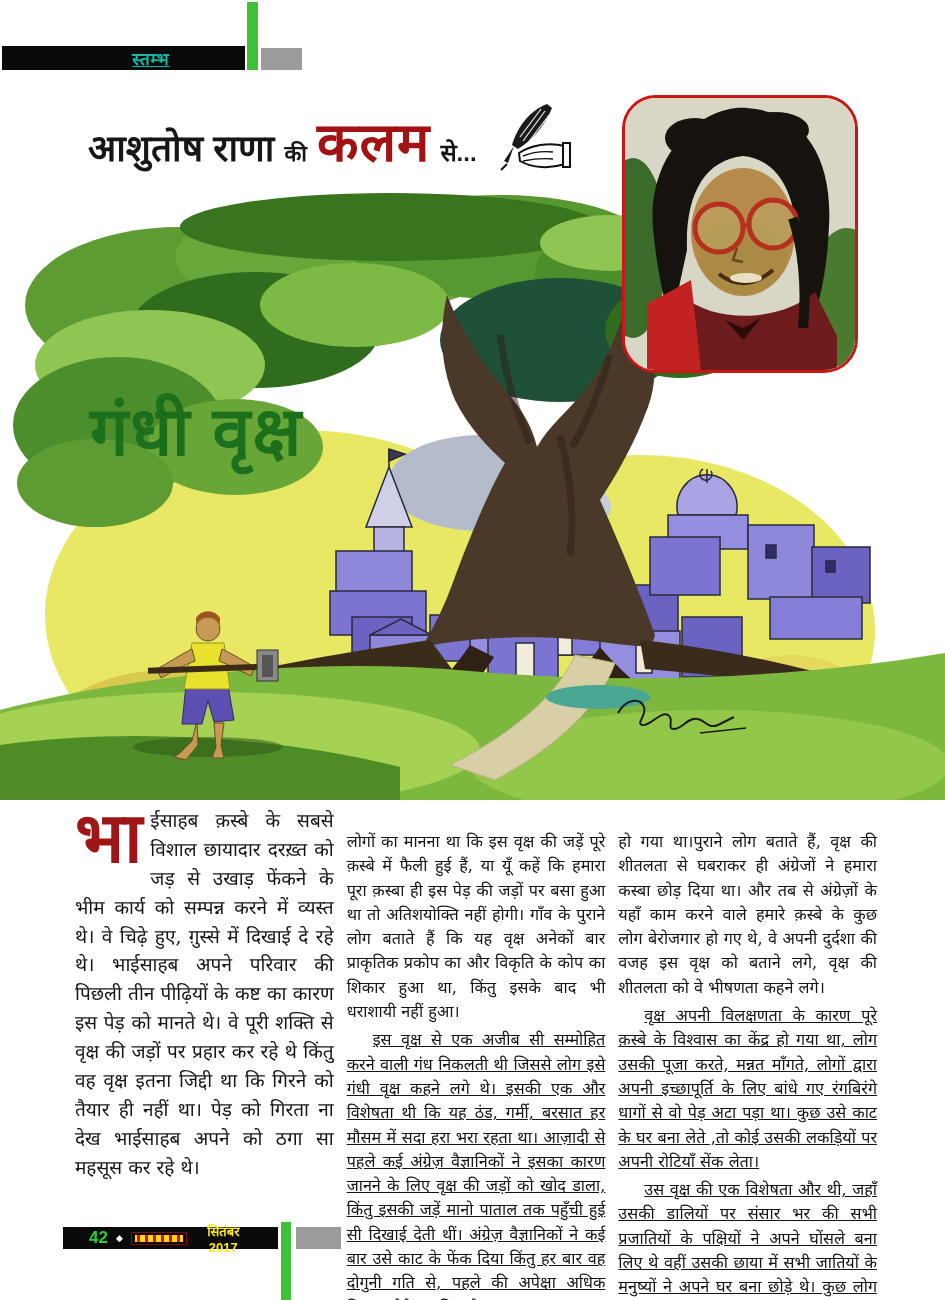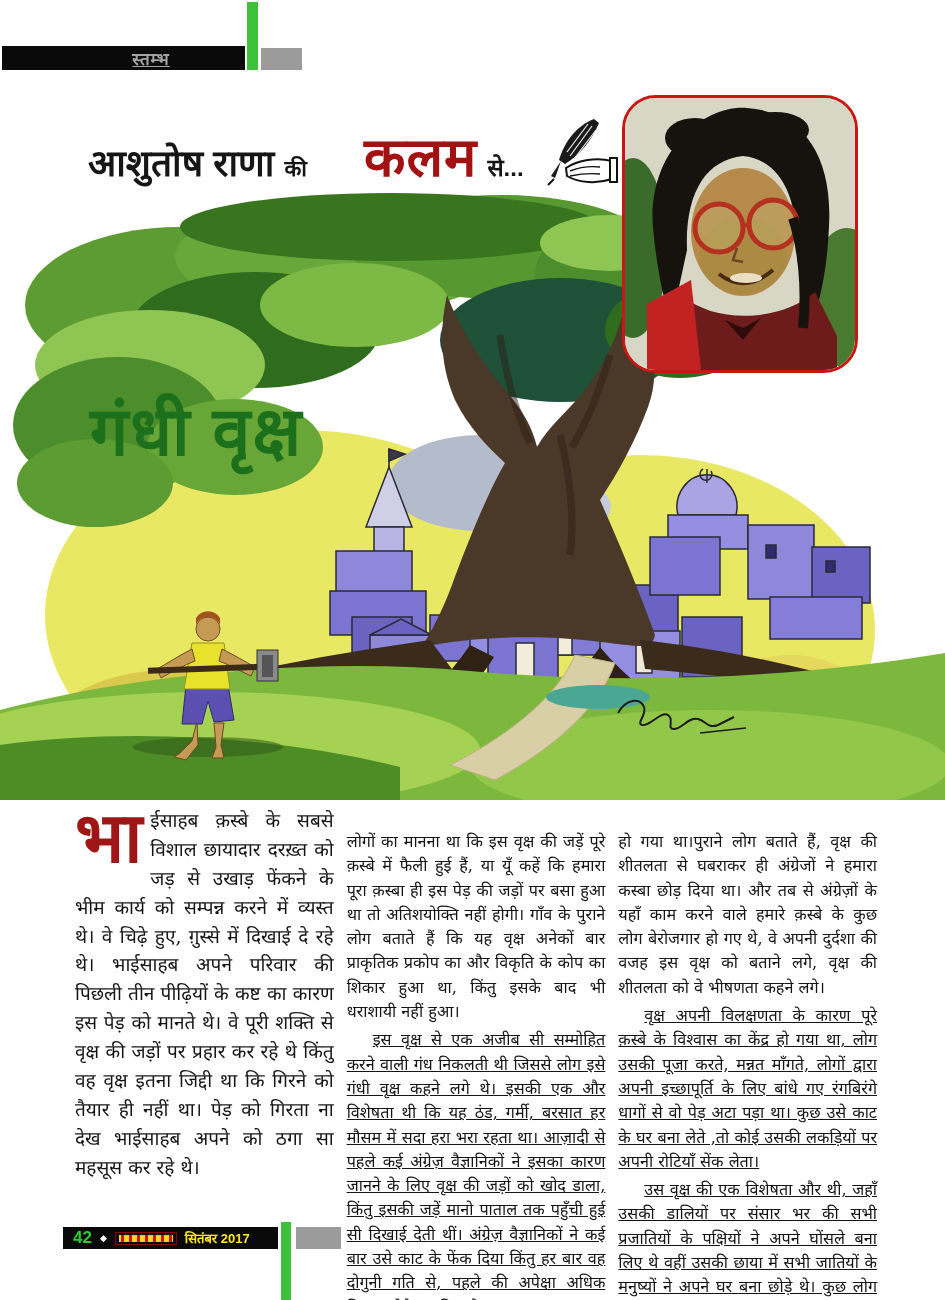--- a/index.html
+++ b/index.html
@@ -2,29 +2,29 @@
 <html><head>
 <meta charset="utf-8">
 <style>
   html,body{margin:0;padding:0;background:#e8e8e8;}
   .page{position:relative;width:945px;height:1300px;background:#ffffff;overflow:hidden;
         font-family:"Liberation Sans",sans-serif;margin:0 auto;}
 
   
   .top-black-bar{position:absolute;left:2px;top:46px;width:243px;height:24px;background:#0a0a0a;
                  display:flex;align-items:center;justify-content:center;}
-  .top-black-bar span{color:#a3a3a3;font-size:17px;font-weight:bold;letter-spacing:1px;padding-left:55px;text-decoration:underline;}
+  .top-black-bar span{color:#14b8a6;font-size:17px;font-weight:bold;letter-spacing:1px;padding-left:55px;text-decoration:underline;}
   .top-green-bar{position:absolute;left:247px;top:2px;width:11px;height:68px;background:#3dc139;}
   .top-gray-box{position:absolute;left:261px;top:48px;width:41px;height:22px;background:#9b9b9b;}
 
   
-  .header{position:absolute;left:88px;top:102px;display:flex;align-items:baseline;gap:10px;white-space:nowrap;}
+  .header{position:absolute;left:88px;top:87px;display:flex;align-items:baseline;gap:10px;white-space:nowrap;}
   .h-author{font-size:37px;font-weight:bold;color:#161616;}
   .h-ki{font-size:22px;font-weight:bold;color:#161616;}
-  .h-kalam{font-size:54px;font-weight:bold;color:#a31212;letter-spacing:1px;margin-left:47px;}
+  .h-kalam{font-size:54px;font-weight:bold;color:#a31212;letter-spacing:1px;}
   .h-se{font-size:24px;font-weight:bold;color:#161616;}
   .quill{position:relative;top:14px;display:inline-block;width:92px;height:74px;}
 
   
   .photo{position:absolute;left:622px;top:95px;width:230px;height:272px;border:3px solid #cc1616;
          border-radius:34px;overflow:hidden;background:#d6d6c8;z-index:6;}
   .photo svg{display:block;width:100%;height:100%;}
 
   
   .illus{position:absolute;left:0;top:185px;width:945px;height:615px;z-index:1;}
@@ -38,21 +38,21 @@
   .col{width:259px;text-align:justify;}
   .col p{margin:0 0 4px 0;}
   .col-1{font-size:19px;line-height:1.52;}
   .col-2,.col-3{font-size:16.2px;line-height:1.5;padding-top:24px;}
   .col p.indent{text-indent:26px;text-decoration:underline;}
   .dropcap{float:left;color:#9e1616;font-size:70px;line-height:56px;font-weight:bold;
            padding:4px 8px 0 0;font-family:"Liberation Sans",sans-serif;}
 
   
   .footer-bar{position:absolute;left:63px;top:1227px;width:215px;height:22px;background:#0a0a0a;
-              display:flex;align-items:center;gap:8px;padding:0 10px;box-sizing:border-box;}
+              display:flex;align-items:center;gap:8px;padding:0 26px;box-sizing:border-box;}
   .pg{color:#2fcd2f;font-size:17px;font-weight:bold;}
   .diamond{color:#ffffff;font-size:9px;}
   .logo{display:inline-block;width:62px;height:13px;background:#d41111;border:1px solid #7e0909;
         background-image:repeating-linear-gradient(90deg,#ffd91a 0 5px,#d41111 5px 8px);
         background-clip:content-box;padding:2px 3px;box-sizing:border-box;}
   .issue{color:#ffe81a;font-size:13px;font-weight:bold;text-align:center;}
   .footer-green-bar{position:absolute;left:281px;top:1222px;width:10px;height:78px;background:#3dc139;}
   .footer-gray-box{position:absolute;left:296px;top:1227px;width:45px;height:22px;background:#9b9b9b;}
 </style>
 </head>

